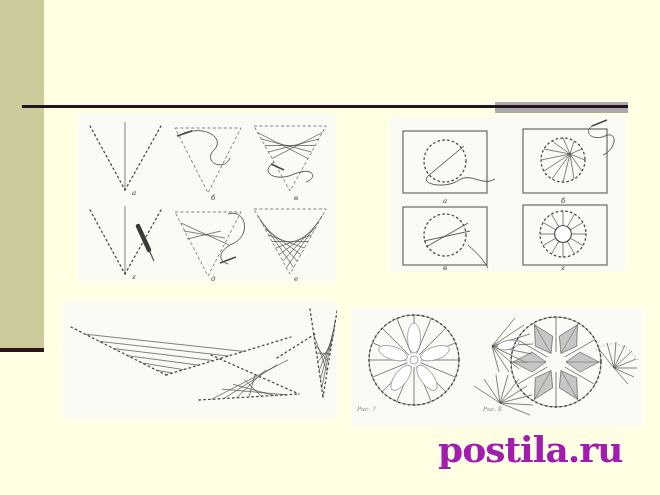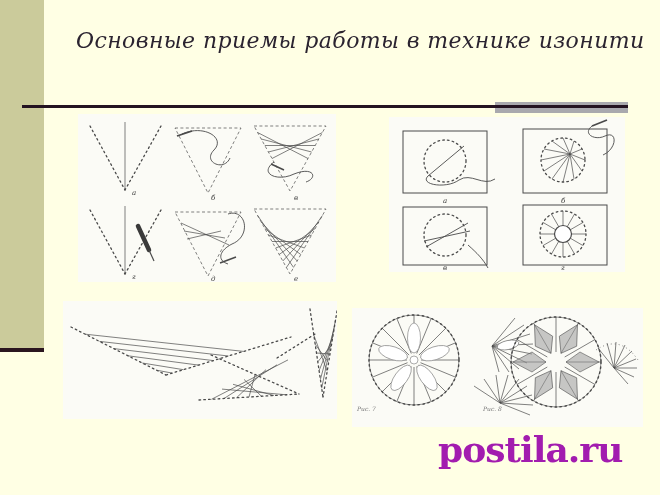--- a/index.html
+++ b/index.html
@@ -28,21 +28,20 @@
              color:#a21caf;letter-spacing:-1px;white-space:nowrap;}
 </style>
 </head>
 <body>
 
 <div class="slide">
 
   <div class="side-band"></div>
   <div class="side-band-end"></div>
 
-  <div class="title-line t1">Основные приемы работы в технике изонити</div>
 
   <div class="gray-bar"></div>
   <div class="rule"></div>
 
   <figure class="panel p1">
     <svg viewBox="0 0 258 168">
       <g>
         <line class="ink dots" x1="12" y1="12" x2="47" y2="76"></line>
         <line class="ink dots" x1="83" y1="12" x2="47" y2="76"></line>
         <line class="ink thin" x1="47" y1="8" x2="47" y2="76"></line>

